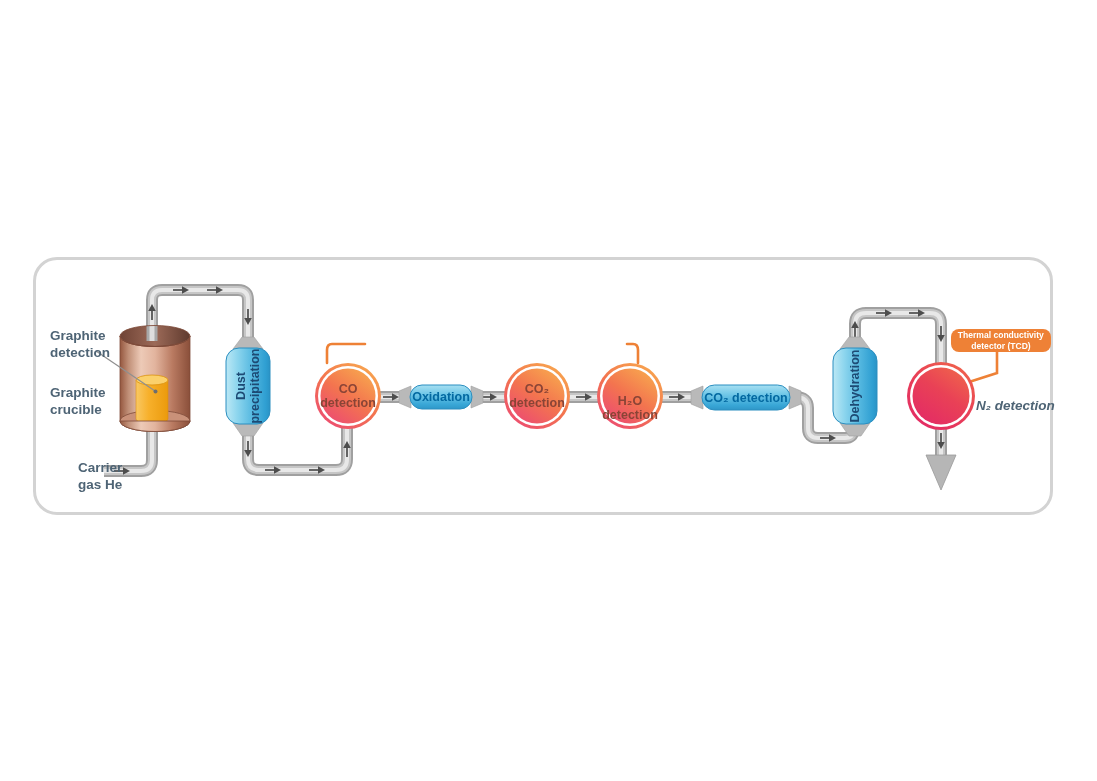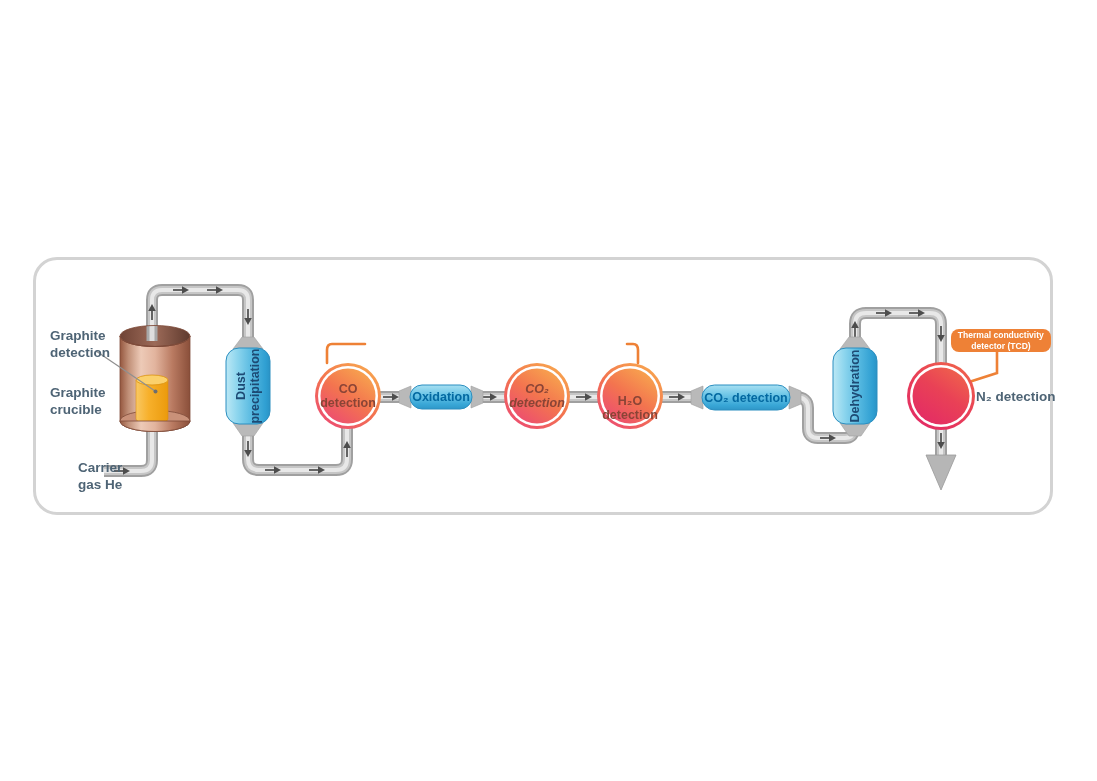--- a/index.html
+++ b/index.html
@@ -193,29 +193,29 @@
     <div>Dehydration</div>
   </div>
 
   <div class="pill-lbl" style="left:401px;top:389px;width:80px;">Oxidation</div>
   <div class="pill-lbl" style="left:696px;top:390px;width:100px;">CO₂ detection</div>
 
   <div class="circle-lbl" style="left:310px;top:382px;">
     <div>CO</div>
     <div>detection</div>
   </div>
-  <div class="circle-lbl" style="left:499px;top:382px;font-style:italic;">
+  <div class="circle-lbl" style="left:499px;top:382px;">
     <div>CO₂</div>
     <div>detection</div>
   </div>
   <div class="circle-lbl" style="left:592px;top:394px;">
     <div>H₂O</div>
     <div>detection</div>
   </div>
 
   <div class="callout tcd">
     <span class="fit">Thermal conductivity</span>
     <span class="fit">detector (TCD)</span>
   </div>
 
-  <div class="lbl" style="left:976px;top:388px;white-space:nowrap;">N₂ detection</div>
+  <div class="lbl" style="left:976px;top:397px;white-space:nowrap;font-style:italic;">N₂ detection</div>
 
 </div>
 
 </body></html>

